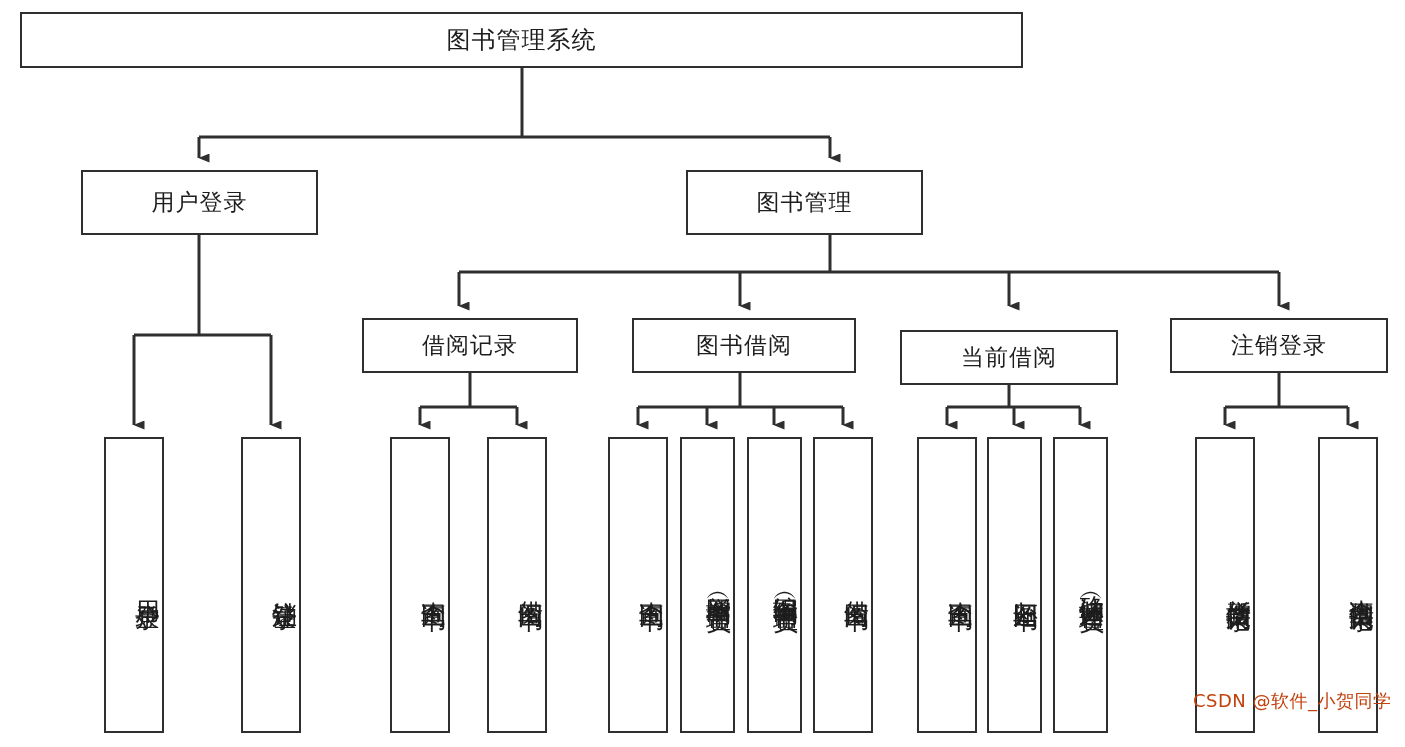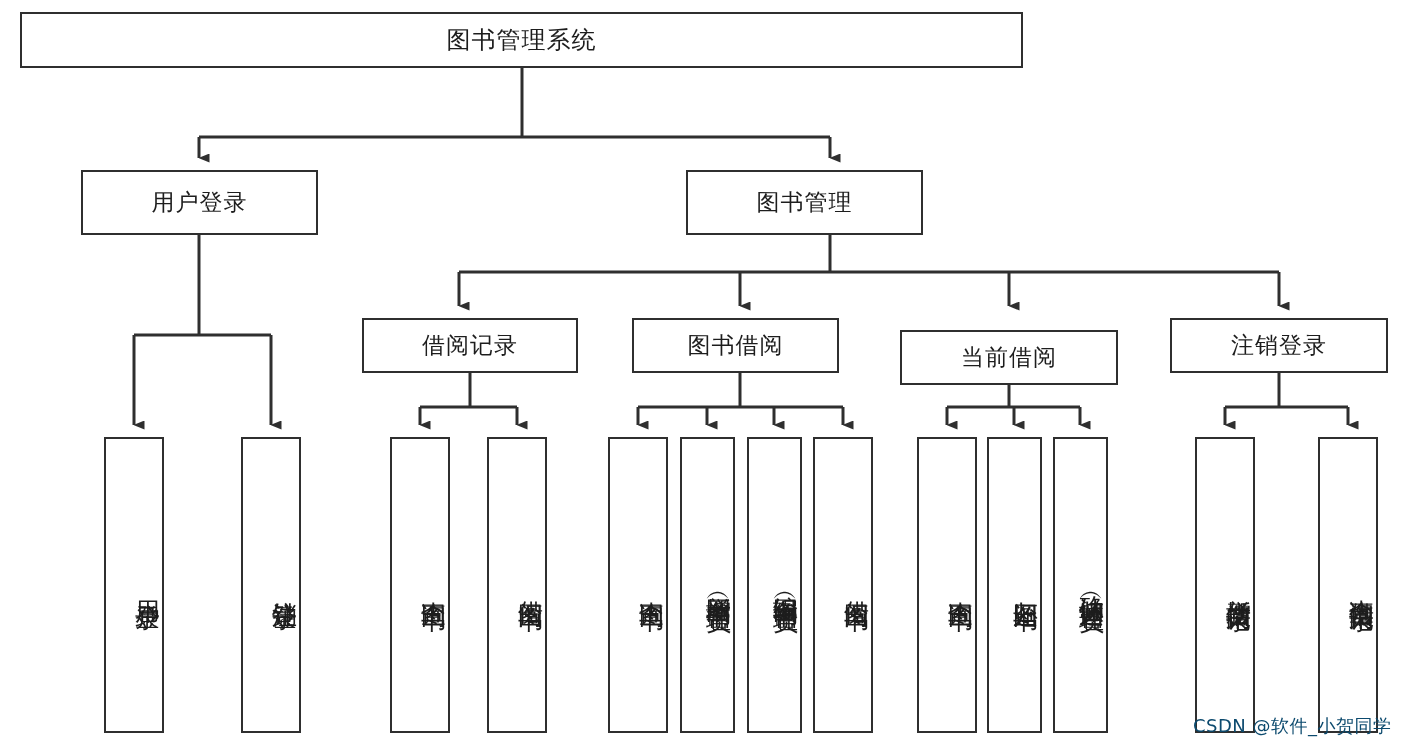--- a/index.html
+++ b/index.html
@@ -55,23 +55,23 @@
     display: block;
     writing-mode: vertical-rl;
     text-orientation: upright;
   }
   .title-node {
     font-size: 24px;
   }
   #watermark {
     position: absolute;
     left: 1193px;
-    top: 714px;
+    top: 689px;
     font-size: 18px;
-    color: #0c4a6e;
+    color: #c2410c;
     white-space: nowrap;
     letter-spacing: 0.5px;
   }
 </style>
 </head>
 <body>
 
 <div id="canvas">
 
   <svg id="wires" viewBox="0 0 1405 747" xmlns="http://www.w3.org/2000/svg">
@@ -131,21 +131,21 @@
   <div class="node node-h" style="left:81px; top:170px; width:237px; height:65px;">
     <span>用户登录</span>
   </div>
   <div class="node node-h" style="left:686px; top:170px; width:237px; height:65px;text-align:right;">
     <span>图书管理</span>
   </div>
 
   <div class="node node-h" style="left:362px; top:318px; width:216px; height:55px;">
     <span>借阅记录</span>
   </div>
-  <div class="node node-h" style="left:632px; top:318px; width:207px; height:55px;">
+  <div class="node node-h" style="left:632px; top:318px; width:224px; height:55px;">
     <span>图书借阅</span>
   </div>
   <div class="node node-h" style="left:900px; top:318px; width:218px; height:55px;margin-top:12px;">
     <span>当前借阅</span>
   </div>
   <div class="node node-h" style="left:1170px; top:318px; width:218px; height:55px;">
     <span>注销登录</span>
   </div>
 
   <div class="node node-v" style="left:104px; top:437px; width:60px; height:296px;">

